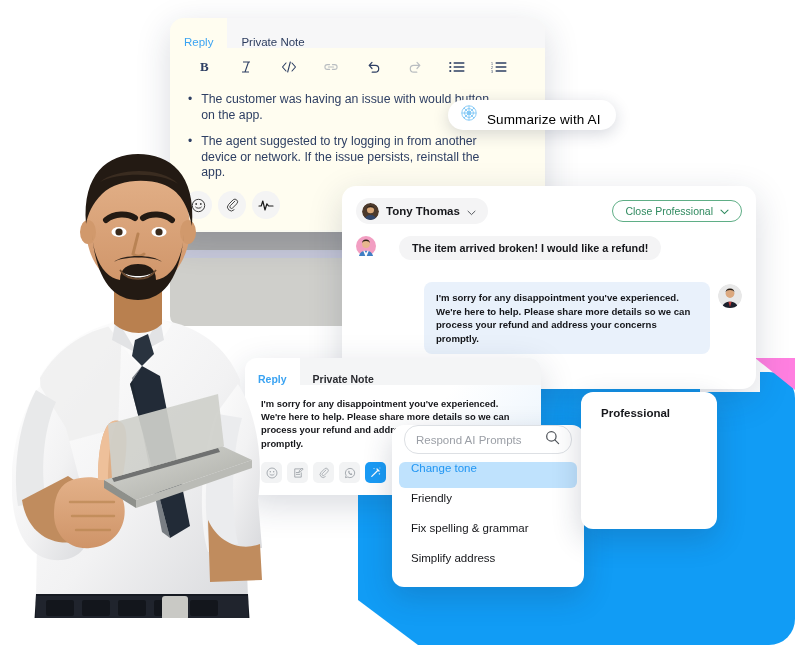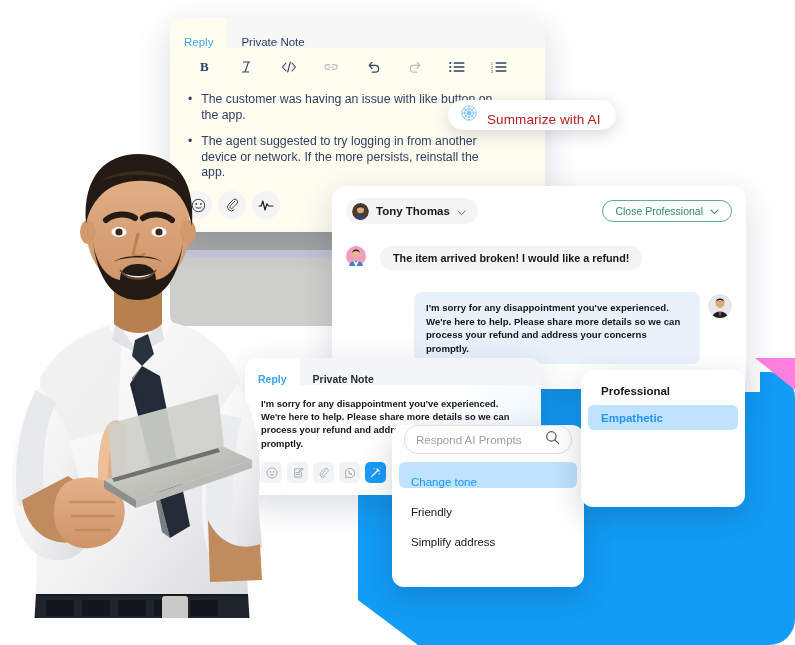--- a/index.html
+++ b/index.html
@@ -69,36 +69,36 @@
     position:absolute;left:170px;top:258px;width:375px;height:68px;background:#cfcfcb;
     border-radius:0 0 10px 10px;
   }
 
   
   #summarize-pill{
     position:absolute;left:448px;top:100px;height:30px;background:#ffffff;
     border-radius:16px;display:flex;align-items:center;gap:9px;padding:0 16px 0 12px;
     box-shadow:0 4px 16px rgba(30,40,70,.18);z-index:9;
   }
-  #summarize-pill .lbl{font-size:13.5px;color:#b91c1c;letter-spacing:.1px;margin-top:8px;}
+  #summarize-pill .lbl{font-size:13.5px;color:#000000;letter-spacing:.1px;margin-top:8px;}
 
   
   #conv-panel{
-    left:332px;top:186px;width:414px;height:203px;border-radius:14px;
+    left:342px;top:186px;width:414px;height:203px;border-radius:14px;
     background:#ffffff;overflow:hidden;
   }
   #conv-head{display:flex;align-items:center;justify-content:space-between;
     padding:12px 14px 0 14px;}
   #conv-user{display:flex;align-items:center;gap:7px;background:#f4f4f5;
     border-radius:15px;padding:4px 12px 4px 6px;}
   #conv-user .uname{font-size:11.5px;color:#17181c;font-weight:600;}
   .avatar{width:17px;height:17px;border-radius:50%;display:block;}
   #close-conv{border:1px solid #5fae86;border-radius:15px;padding:4px 12px;
     display:flex;align-items:center;gap:7px;color:#2f8a5f;font-size:10.5px;}
-  .msg-in{display:flex;align-items:flex-start;gap:14px;margin:22px 0 0 14px;}
+  .msg-in{display:flex;align-items:flex-start;gap:23px;margin:12px 0 0 14px;}
   .msg-in .bub{background:#f4f4f5;border-radius:13px;padding:6px 13px;
     font-size:10.8px;color:#16171b;font-weight:600;}
   .msg-out{display:flex;align-items:flex-start;gap:8px;justify-content:flex-end;
     margin:22px 14px 0 0;}
   .msg-out .bub{background:#e9f1fb;border-radius:8px;padding:9px 12px;
     font-size:9.6px;line-height:13.5px;color:#15161a;max-width:262px;font-weight:600;}
   .msg-out .avatar{width:24px;height:24px;flex:none;margin-top:2px;}
 
   
   #bot-editor{
@@ -118,28 +118,28 @@
 
   
   #ai-prompts{
     left:392px;top:425px;width:192px;height:162px;border-radius:12px;
     background:#ffffff;box-shadow:0 10px 30px rgba(30,40,70,.20);padding:0;
   }
   #ai-search{margin:0 12px 0 12px;height:27px;border:1px solid #dde0e4;
     border-radius:14px;display:flex;align-items:center;padding:0 11px;
     justify-content:space-between;}
   #ai-search .ph{font-size:11.5px;color:#9b9fa6;}
-  .ai-item{height:26px;display:flex;align-items:flex-end;padding:0 12px;margin:0 7px;
+  .ai-item{height:26px;display:flex;align-items:flex-start;padding:0 12px;margin:0 7px;
     font-size:11.5px;color:#16171b;border-radius:6px;}
   .ai-item.sel{background:#bfe2fd;color:#2196f3;}
   #ai-list{margin-top:8px;display:flex;flex-direction:column;gap:4px;}
 
   
   #tone-menu{
-    left:581px;top:370px;width:164px;height:129px;border-radius:12px;
+    left:581px;top:392px;width:136px;height:129px;border-radius:12px;
     background:#ffffff;box-shadow:0 10px 30px rgba(30,40,70,.20);
     padding-top:8px;display:flex;flex-direction:column;gap:2px;
   }
   .tone-item{height:25px;display:flex;align-items:center;padding:0 13px;margin:0 7px;
     font-size:11.5px;color:#16171b;border-radius:6px;font-weight:600;}
   .tone-item.sel{background:#bfe2fd;color:#2196f3;}
 
   
   #person{position:absolute;left:12px;top:128px;width:250px;height:490px;z-index:20;}
 </style>
@@ -221,25 +221,25 @@
               <rect x="4.5" y="5.3" width="11" height="1.4" rx=".6"></rect>
               <rect x="4.5" y="9.3" width="11" height="1.4" rx=".6"></rect>
             </g>
           </svg>
       </div>
     </div>
 
     <div id="top-body">
       <div class="bullet-row">
         <span class="bullet-dot">•</span>
-        <span class="bullet-text">The customer was having an issue with like button on the app.</span>
+        <span class="bullet-text">The customer was having an issue with would button on the app.</span>
       </div>
       <div class="bullet-row">
         <span class="bullet-dot">•</span>
-        <span class="bullet-text">The agent suggested to try logging in from another device or network. If the more persists, reinstall the app.</span>
+        <span class="bullet-text">The agent suggested to try logging in from another device or network. If the issue persists, reinstall the app.</span>
       </div>
     </div>
 
     <div id="top-footer">
       <div class="circ-btn">
         <svg width="15" height="15" viewBox="0 0 15 15">
             <circle cx="7.5" cy="7.5" r="6.2" stroke="#3b3b3b" stroke-width="1" fill="none"></circle>
             <circle cx="5.2" cy="6" r=".9" fill="#3b3b3b"></circle>
             <circle cx="9.8" cy="6" r=".9" fill="#3b3b3b"></circle>
             <path d="M4.6 9.2c.8 1.4 5 1.4 5.8 0" stroke="#3b3b3b" stroke-width="1" fill="none" stroke-linecap="round"></path>
@@ -391,31 +391,31 @@
       </span>
     </div>
     <div id="ai-list">
       <div class="ai-item sel">
         <span>Change tone</span>
       </div>
       <div class="ai-item">
         <span>Friendly</span>
       </div>
       <div class="ai-item">
+        <span>Fix spelling &amp; grammar</span>
+      </div>
+      <div class="ai-item">
         <span>Simplify address</span>
       </div>
     </div>
   </div>
 
   <div class="panel" id="tone-menu">
     <div class="tone-item">
       <span>Professional</span>
-    </div>
-    <div class="tone-item sel">
-      <span>Empathetic</span>
     </div>
   </div>
 
   <svg id="person" viewBox="0 0 250 490">
     <defs>
       <linearGradient id="shirtG" x1="0" y1="0" x2="1" y2="1">
         <stop offset="0%" stop-color="#ffffff"></stop>
         <stop offset="55%" stop-color="#f2f2f3"></stop>
         <stop offset="100%" stop-color="#d9dadd"></stop>
       </linearGradient>

